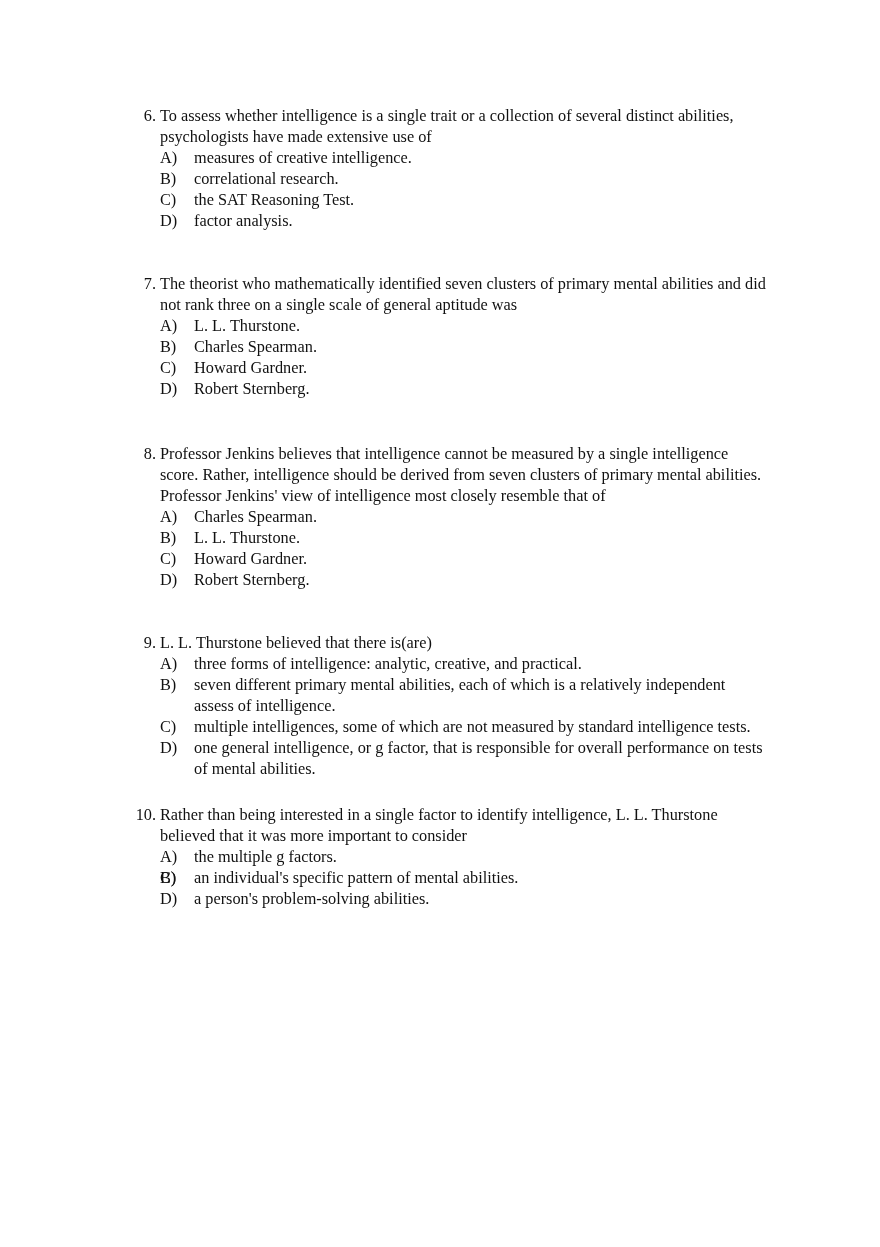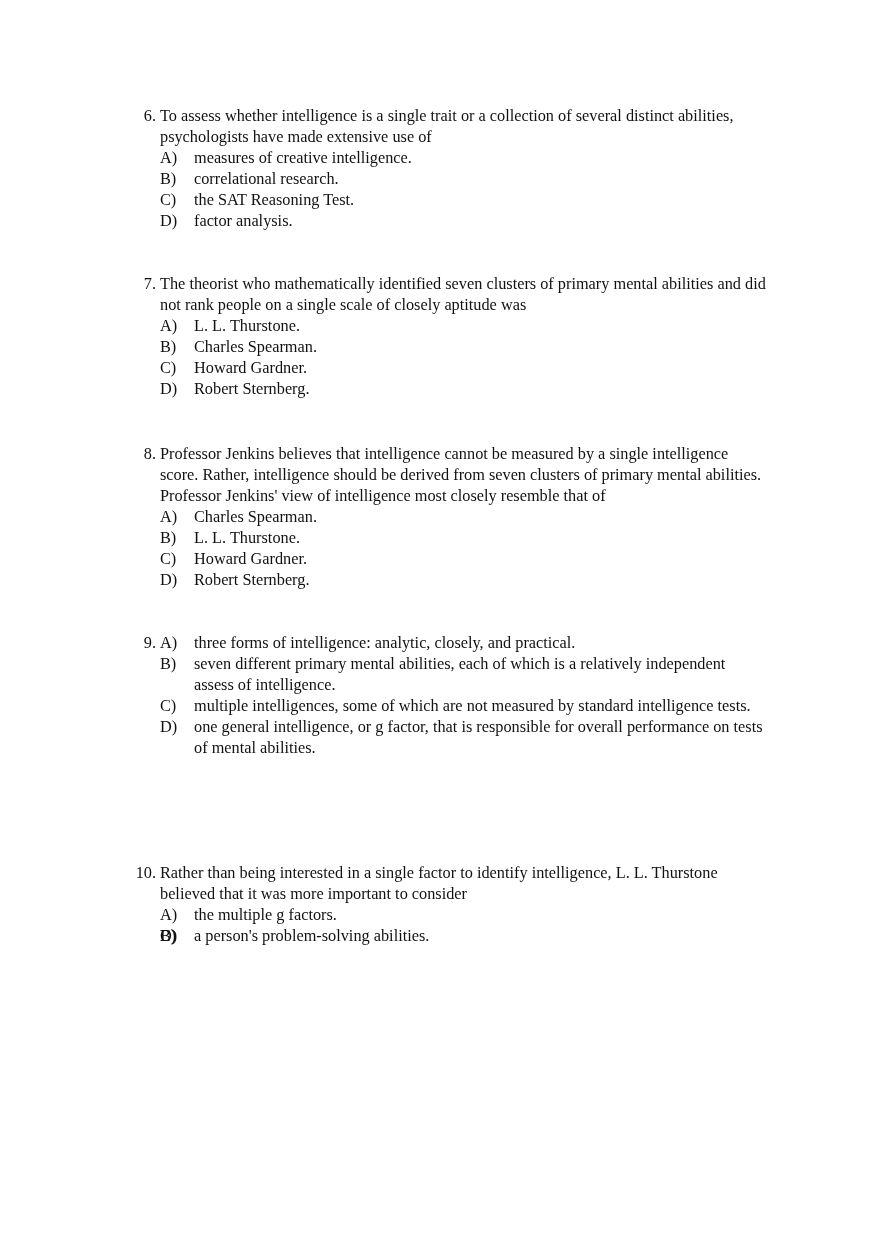--- a/index.html
+++ b/index.html
@@ -81,21 +81,21 @@
     <li class="option">
       <span class="opt-letter">D)</span>
       <span class="opt-text">factor analysis.</span>
     </li>
   </ul>
 </div>
 
 <div class="question" style="top:273px;">
   <div class="stem-row">
     <span class="qnum">7.</span>
-    <span class="stem">The theorist who mathematically identified seven clusters of primary mental abilities and did not rank people on a single scale of closely aptitude was</span>
+    <span class="stem">The theorist who mathematically identified seven clusters of primary mental abilities and did not rank three on a single scale of general aptitude was</span>
   </div>
   <ul class="options">
     <li class="option">
       <span class="opt-letter">A)</span>
       <span class="opt-text">L. L. Thurstone.</span>
     </li>
     <li class="option">
       <span class="opt-letter">B)</span>
       <span class="opt-text">Charles Spearman.</span>
     </li>
@@ -131,55 +131,57 @@
     <li class="option">
       <span class="opt-letter">D)</span>
       <span class="opt-text">Robert Sternberg.</span>
     </li>
   </ul>
 </div>
 
 <div class="question" style="top:632px;">
   <div class="stem-row">
     <span class="qnum">9.</span>
+    <span class="stem">L. L. Thurstone believed that there is(are)</span>
   </div>
   <ul class="options">
     <li class="option">
       <span class="opt-letter">A)</span>
-      <span class="opt-text">three forms of intelligence: analytic, closely, and practical.</span>
+      <span class="opt-text">three forms of intelligence: analytic, creative, and practical.</span>
     </li>
     <li class="option">
       <span class="opt-letter">B)</span>
       <span class="opt-text">seven different primary mental abilities, each of which is a relatively independent assess of intelligence.</span>
     </li>
     <li class="option">
       <span class="opt-letter">C)</span>
       <span class="opt-text">multiple intelligences, some of which are not measured by standard intelligence tests.</span>
     </li>
     <li class="option">
       <span class="opt-letter">D)</span>
       <span class="opt-text">one general intelligence, or g factor, that is responsible for overall performance on tests of mental abilities.</span>
     </li>
   </ul>
 </div>
 
-<div class="question" style="top:862px;">
+<div class="question" style="top:804px;">
   <div class="stem-row">
     <span class="qnum">10.</span>
     <span class="stem">Rather than being interested in a single factor to identify intelligence, L. L. Thurstone believed that it was more important to consider</span>
   </div>
   <ul class="options">
     <li class="option">
       <span class="opt-letter">A)</span>
       <span class="opt-text">the multiple g factors.</span>
     </li>
     <li class="option">
       <span class="opt-letter">B)</span>
     </li>
     <li class="option">
       <span class="opt-letter">C)</span>
+      <span class="opt-text">an individual's specific pattern of mental abilities.</span>
     </li>
     <li class="option">
       <span class="opt-letter">D)</span>
       <span class="opt-text">a person's problem-solving abilities.</span>
     </li>
   </ul>
 </div>
 
 </body></html>

